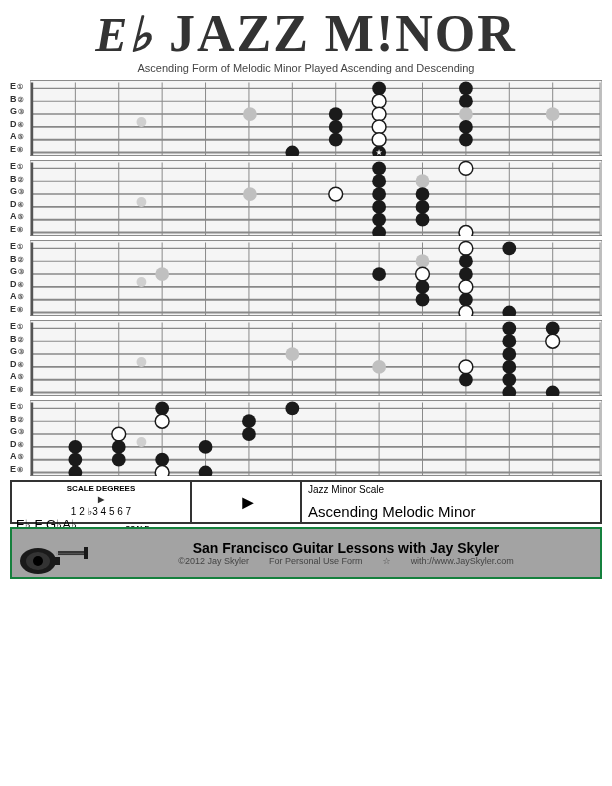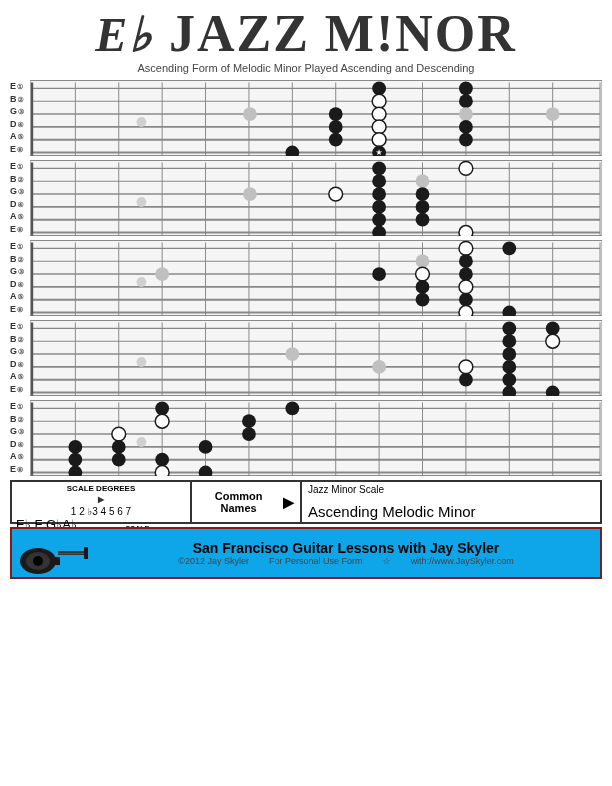--- a/index.html
+++ b/index.html
@@ -152,25 +152,25 @@
       justify-content: space-between;
       padding: 2px 6px;
       font-size: 10px;
       flex: 1;
     }
 
     
     .footer {
       display: flex;
       align-items: center;
-      border: 2px solid #7f1d1d;
+      border: 2px solid #15803d;
       width: 100%;
       margin-top: 3px;
       height: 52px;
-      background: #0ea5e9;
+      background: #a3a3a3;
     }
 
     .guitar-icon {
       width: 80px;
       height: 50px;
       flex-shrink: 0;
       display: flex;
       align-items: center;
       justify-content: center;
     }
@@ -610,21 +610,20 @@
         <span class="arrow">▶</span>
         <span style="font-size:10px; font-weight:normal;">1  2  ♭3  4  5  6  7</span>
       </div>
       <div class="scale-spelling-row">
         <span style="font-size:13px; font-weight:normal;">E♭ F G♭A♭ B♭CD</span>
         <span style="font-size:7px;margin-left:2px;">◀</span>
         <span style="font-size:7px;font-weight:bold;">SCALE SPELLING</span>
       </div>
     </div>
     <div class="common-names-box">
-      <span style="font-size:11px;font-weight:bold;">Common Names</span>
       <span class="names-arrow" style="margin-left:4px;">▶</span>
     </div>
     <div class="common-names-list">
       <div style="font-size:10px;">Jazz Minor Scale</div>
       <div style="font-size:15px;">Ascending Melodic Minor</div>
     </div>
   </div>
 
   <div class="footer">
     <div class="guitar-icon">

